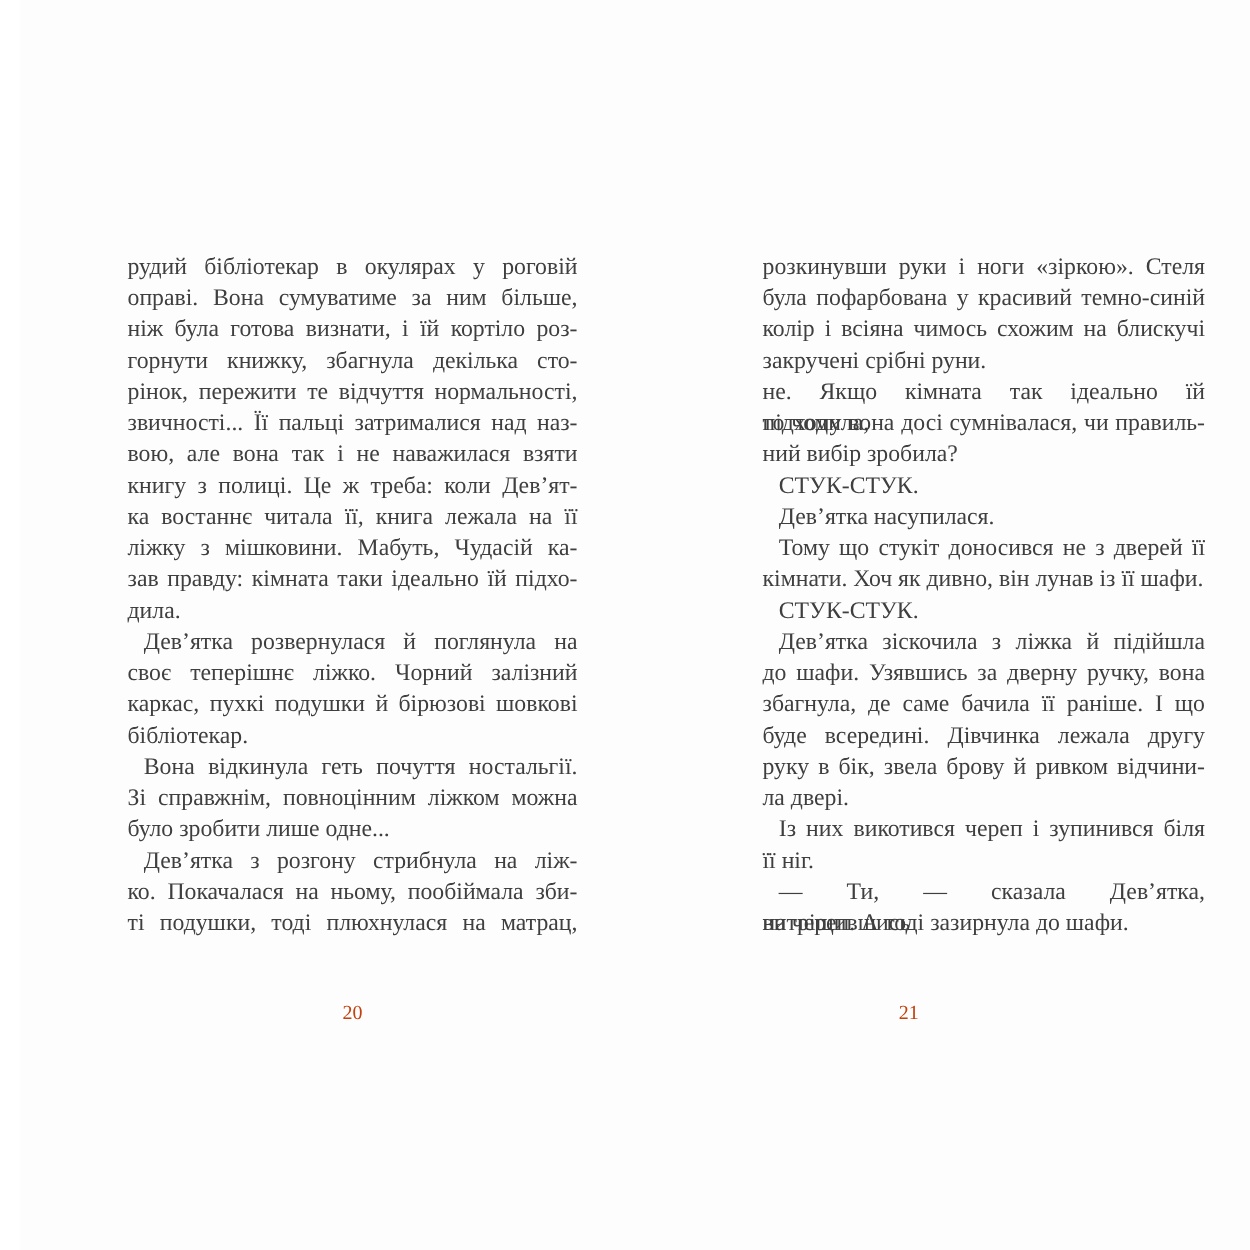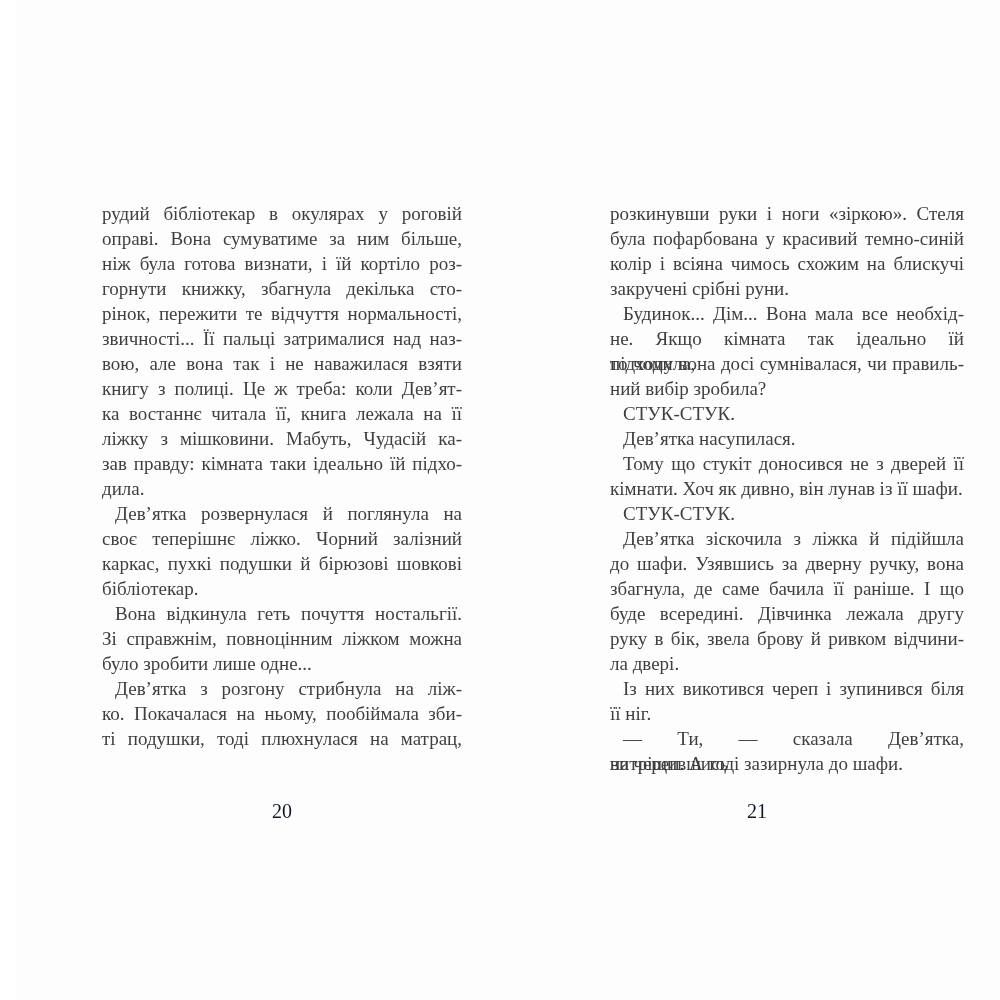--- a/index.html
+++ b/index.html
@@ -21,27 +21,27 @@
   }
   .col.left  { left: 86px;  width: 360px; }
   .col.right { left: 594px; width: 354px; }
   .ln { height: 25px; white-space: normal; }
   .j  { text-align: justify; text-align-last: justify; }
   .ind { text-indent: 13px; }
   .it { font-style: italic; }
   .pagenum {
     position: absolute;
     top: 801px;
-    font-size: 20px;
+    font-size: 16px;
     line-height: 20px;
     text-align: center;
-    color: #0f172a;
+    color: #c2410c;
   }
   .pagenum.left  { left: 86px;  width: 360px; }
-  .pagenum.right { left: 564px; width: 354px; }
+  .pagenum.right { left: 534px; width: 354px; }
 </style>
 </head>
 <body>
 
 <div class="spread">
 
   <div class="col left">
     <div class="ln j">рудий бібліотекар в окулярах у роговій</div>
     <div class="ln j">оправі. Вона сумуватиме за ним більше,</div>
     <div class="ln j">ніж була готова визнати, і їй кортіло роз-</div>
@@ -64,21 +64,20 @@
     <div class="ln j ind">Дев’ятка з розгону стрибнула на ліж-</div>
     <div class="ln j">ко. Покачалася на ньому, пообіймала зби-</div>
     <div class="ln j">ті подушки, тоді плюхнулася на матрац,</div>
   </div>
 
   <div class="col right">
     <div class="ln j">розкинувши руки і ноги «зіркою». Стеля</div>
     <div class="ln j">була пофарбована у красивий темно-синій</div>
     <div class="ln j">колір і всіяна чимось схожим на блискучі</div>
     <div class="ln">закручені срібні руни.</div>
-    <div class="ln j ind">Будинок... Дім... Вона мала все необхід-</div>
     <div class="ln j">не. Якщо кімната так ідеально їй підходила,</div>
     <div class="ln j">то чому вона досі сумнівалася, чи правиль-</div>
     <div class="ln">ний вибір зробила?</div>
     <div class="ln ind">СТУК-СТУК.</div>
     <div class="ln ind">Дев’ятка насупилася.</div>
     <div class="ln j ind">Тому що стукіт доносився не з дверей її</div>
     <div class="ln">кімнати. Хоч як дивно, він лунав із її шафи.</div>
     <div class="ln ind">СТУК-СТУК.</div>
     <div class="ln j ind">Дев’ятка зіскочила з ліжка й підійшла</div>
     <div class="ln j">до шафи. Узявшись за дверну ручку, вона</div>

